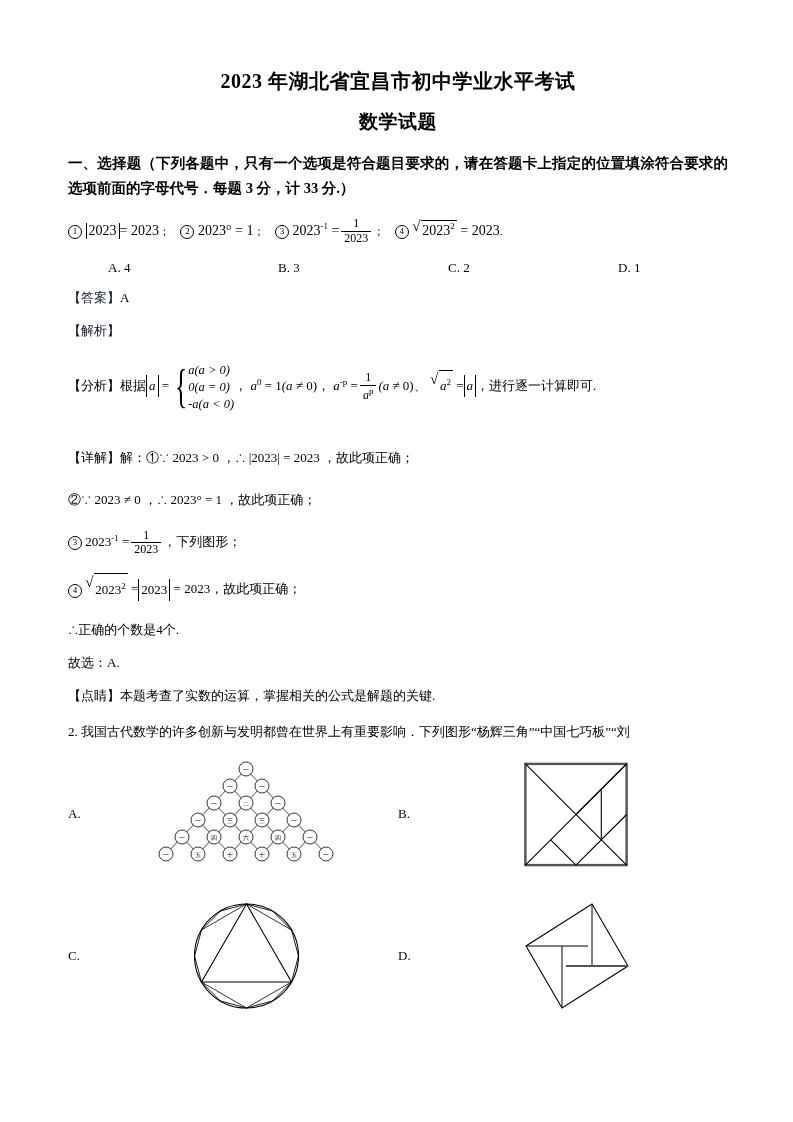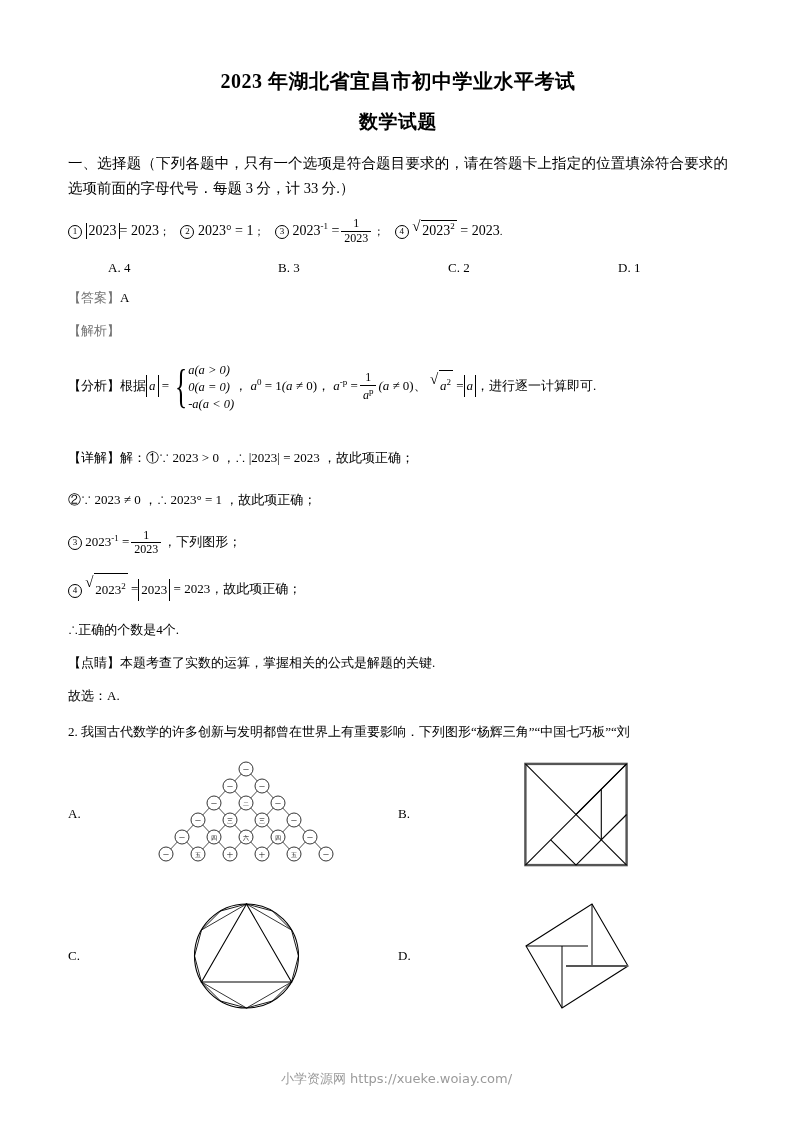--- a/index.html
+++ b/index.html
@@ -15,26 +15,26 @@
 
   .title1{
     text-align:center;font-weight:bold;font-size:20px;
     margin-top:68px;letter-spacing:.5px;
   }
   .title2{
     text-align:center;font-weight:bold;font-size:19px;
     margin-top:14px;letter-spacing:.5px;
   }
   .section-head{
-    font-weight:normal;font-size:14.5px;line-height:25px;
+    font-weight:bold;font-size:14.5px;line-height:25px;
     margin-top:16px;text-align:justify;
   }
   .qline{font-size:13px;line-height:22px;margin-top:12px;}
   .para{font-size:13px;line-height:22px;margin-top:11px;}
-  .blue{color:#737373;}
+  .blue{color:#0f172a;}
   .mathline{margin-top:16px;font-size:14px;}
   .opts{display:flex;margin-top:14px;font-size:13px;margin-left:40px;}
   .opts span{display:inline-block;}
   .o1{width:170px;}
   .o2{width:170px;}
   .o3{width:170px;}
 
   
   .mi{font-family:"Liberation Serif","DejaVu Serif",serif;font-style:italic;}
   .mn{font-family:"Liberation Serif","DejaVu Serif",serif;}
@@ -138,25 +138,25 @@
       <span class="circnum">3</span>
       <span class="mn">2023<span class="sup">-1</span> =</span><span class="frac"><span class="num">1</span><span class="den">2023</span></span><span class="mn">，下列图形；</span>
     </div>
 
     <div class="para" style="margin-top:16px;">
       <span class="circnum">4</span>
       <span class="sqrt"><span class="rad"><span class="mn">2023<span class="sup">2</span></span></span></span><span class="mn"> =</span><span class="abs"><span class="mn">2023</span></span><span class="mn"> = 2023，故此项正确；</span>
     </div>
 
     <div class="para" style="margin-top:18px;">∴正确的个数是4个.</div>
+    <div class="para">故选：A.</div>
+
     <div class="para">
       <span>【点睛】</span><span>本题考查了实数的运算，掌握相关的公式是解题的关键.</span>
     </div>
-
-    <div class="para">故选：A.</div>
 
     <div class="qline" style="margin-top:14px;">2. 我国古代数学的许多创新与发明都曾在世界上有重要影响．下列图形“杨辉三角”“中国七巧板”“刘</div>
 
     <div class="figrow">
       <div class="figcell">
         <div class="figlabel">A.</div>
         <div class="figbox">
           <svg width="180" height="115" viewBox="0 0 180 115">
             <g stroke="#000" stroke-width="0.7" fill="none">
 
@@ -294,14 +294,13 @@
               <line x1="10" y1="50" x2="72" y2="50"></line>
             </g>
             <line x1="50" y1="70" x2="112" y2="70" stroke="#555" stroke-width="2"></line>
           </svg>
         </div>
       </div>
     </div>
 
   </div>
 
-  <div class="watermark">小学资源网 https://xueke.woiay.com/</div>
 </div>
 
 </body></html>

